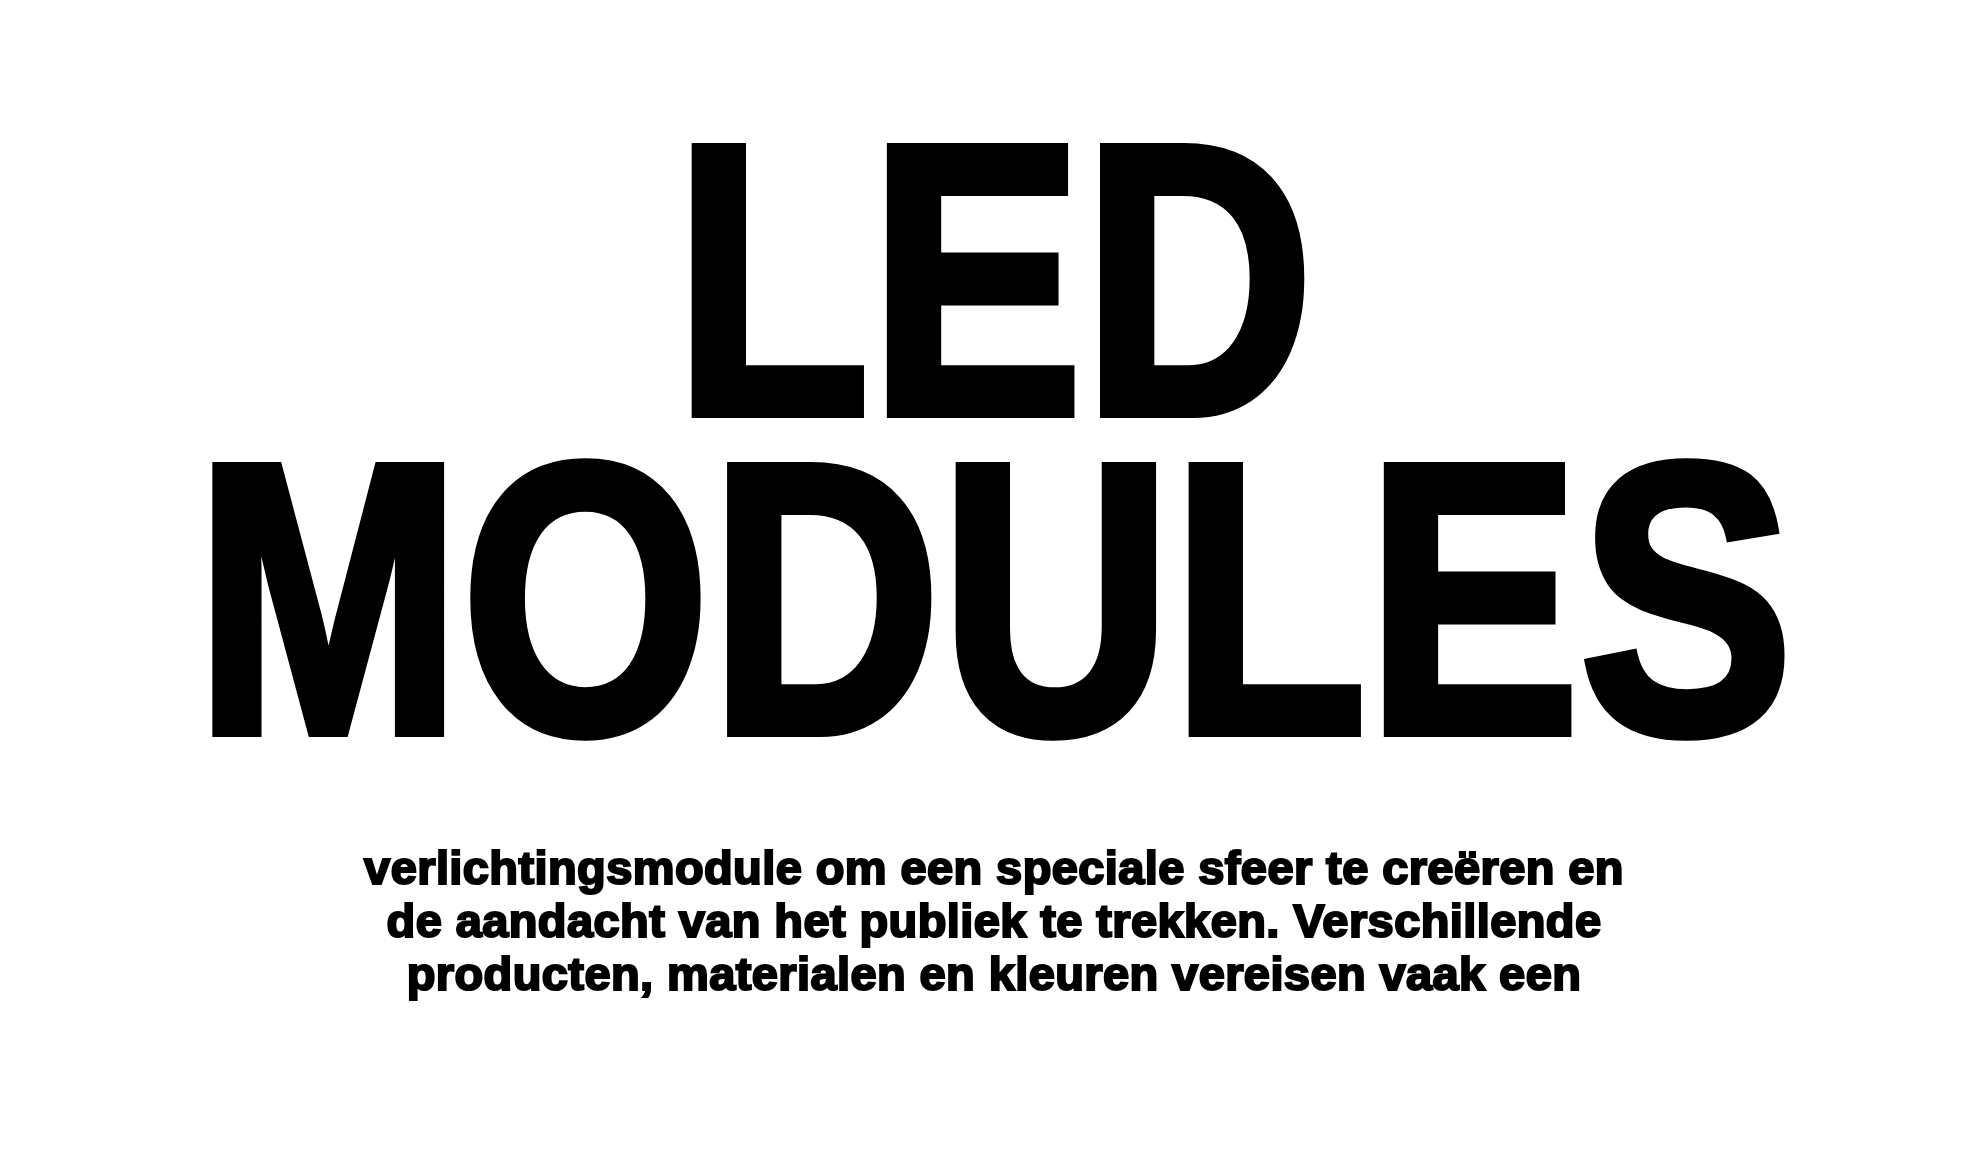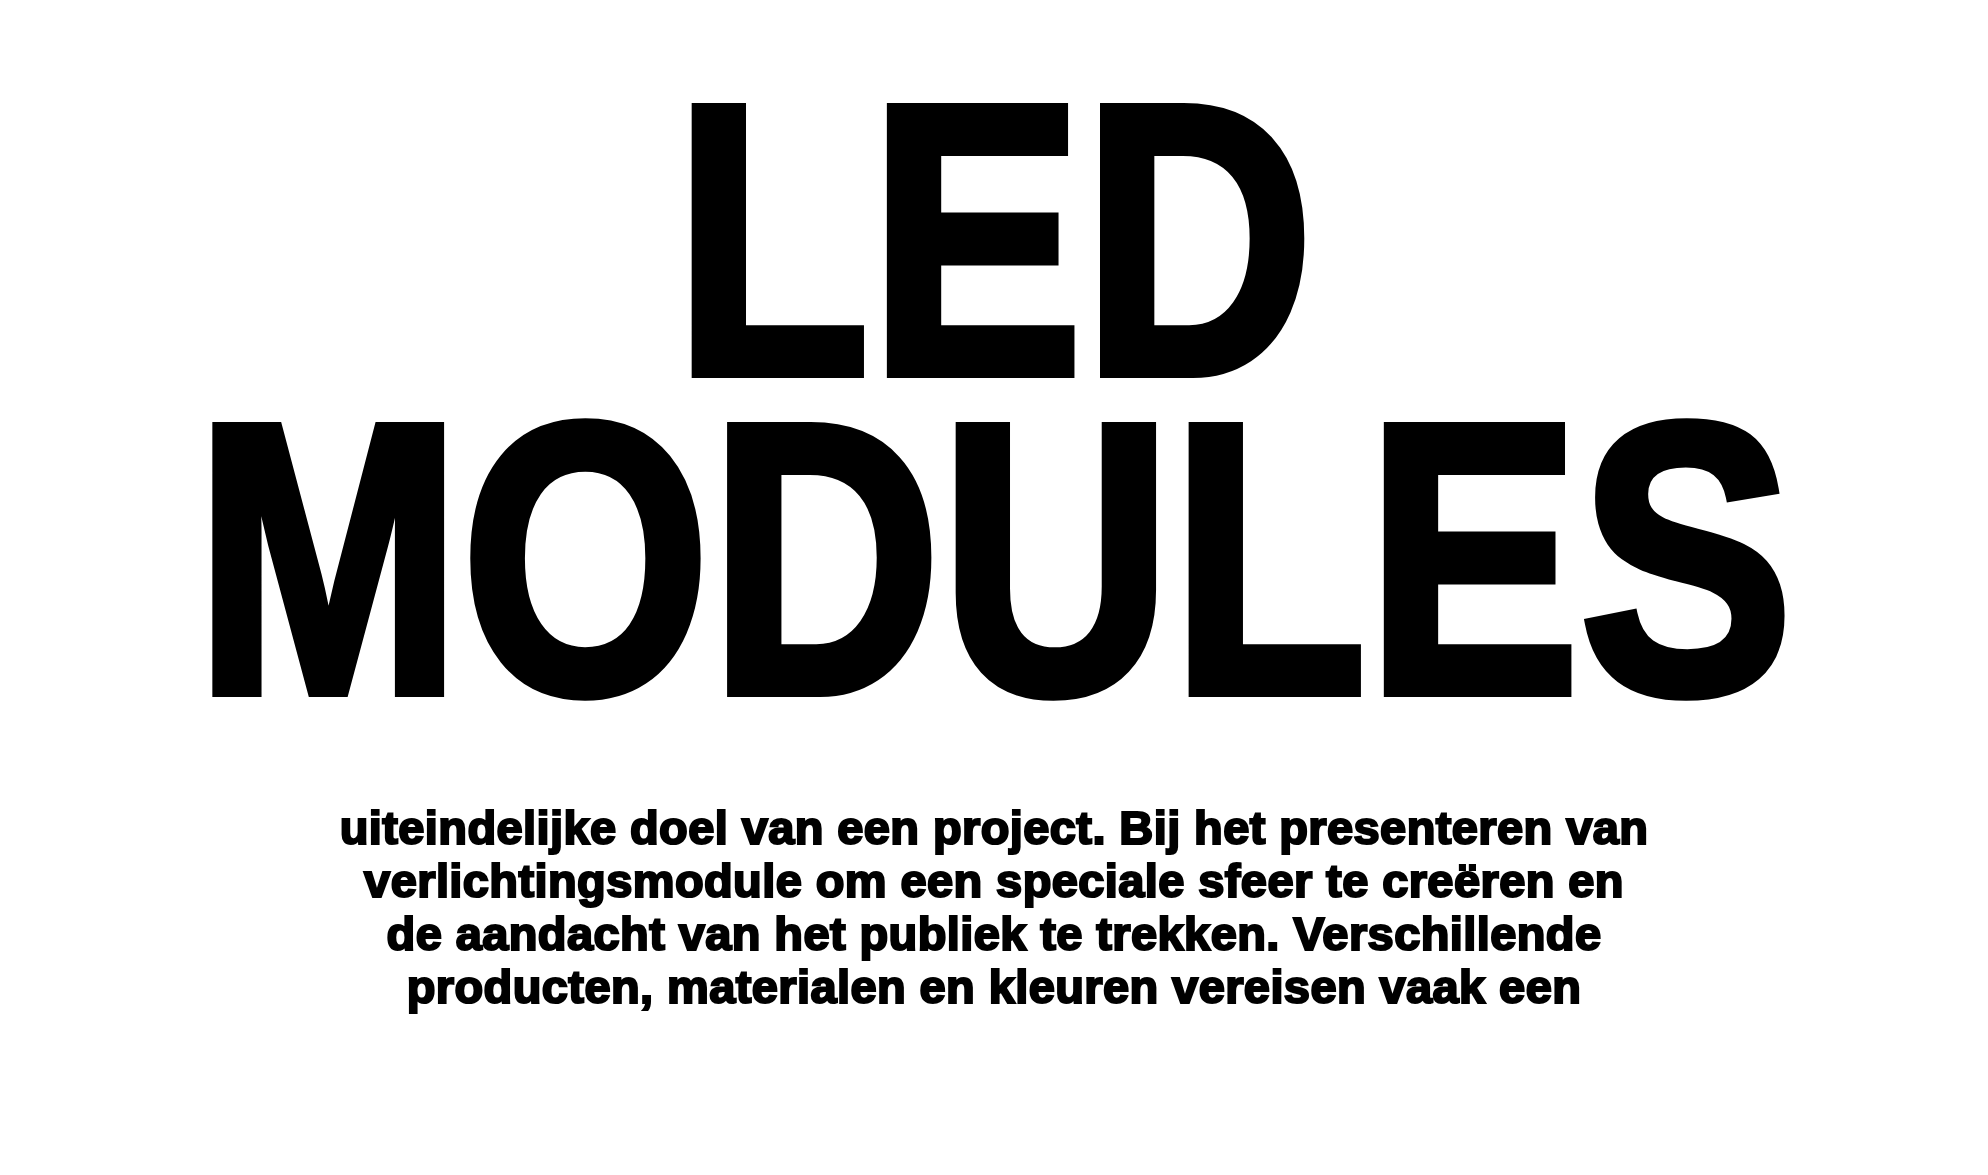--- a/index.html
+++ b/index.html
@@ -11,21 +11,21 @@
     width: 1988px;
     height: 1175px;
     background: var(--bg);
     overflow: hidden;
     font-family: "Liberation Sans", sans-serif;
     color: var(--fg);
   }
   .hero {
     width: 1988px;
     height: 825px;
-    padding-top: 80px;
+    padding-top: 120px;
     text-align: center;
   }
   .hero-title {
     font-weight: 800;
     transform: scaleX(0.83);
     transform-origin: 50% 0;
     -webkit-text-stroke: 10px var(--fg);
     paint-order: stroke fill;
   }
   .hero-title .title-line {
@@ -51,18 +51,17 @@
 </style>
 </head>
 <body>
 
 <main class="hero">
   <h1 class="hero-title">
     <span class="title-line">LED</span>
     <span class="title-line">MODULES</span>
   </h1>
   <p class="hero-paragraph">
-    <span class="para-line">uiteindelijke doel van een project. Bij het presenteren van</span>
     <span class="para-line">verlichtingsmodule om een speciale sfeer te creëren en</span>
     <span class="para-line">de aandacht van het publiek te trekken. Verschillende</span>
     <span class="para-line">producten, materialen en kleuren vereisen vaak een</span>
   </p>
 </main>
 
 </body></html>

